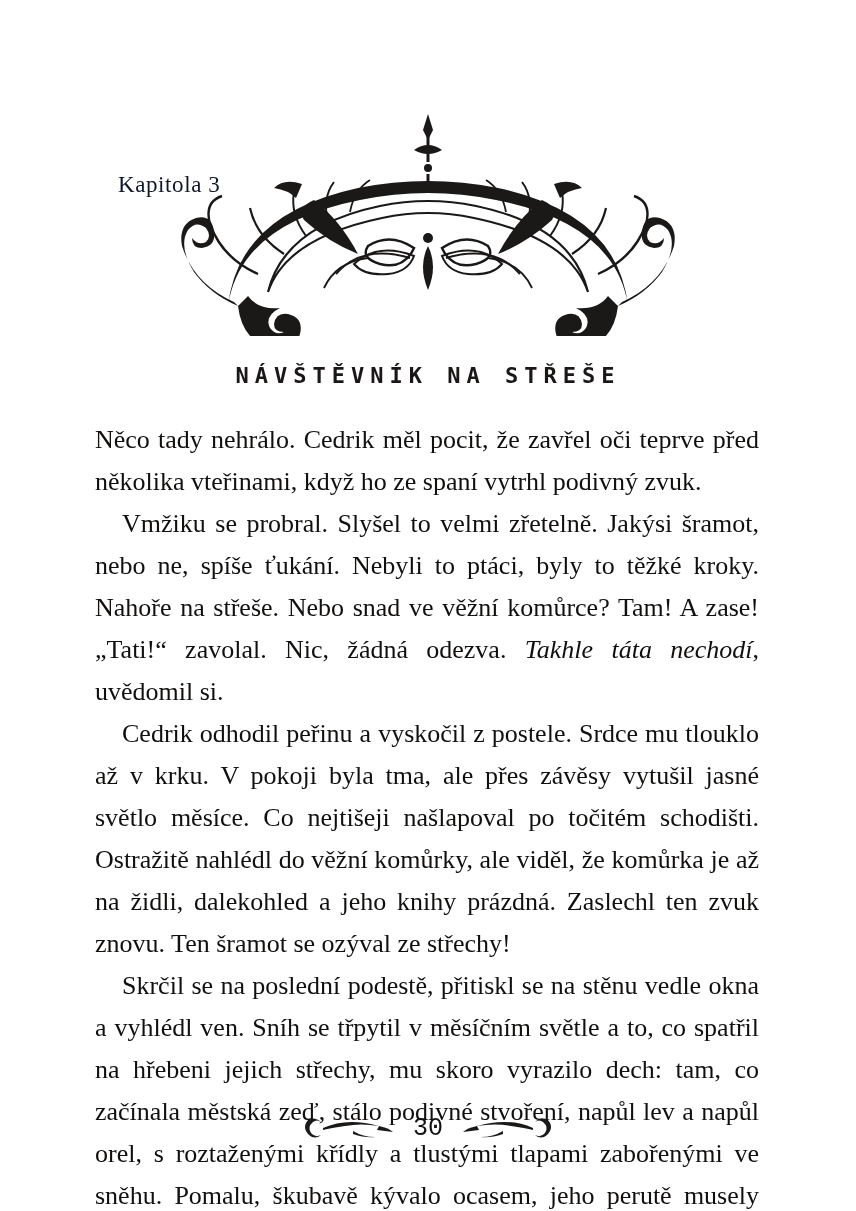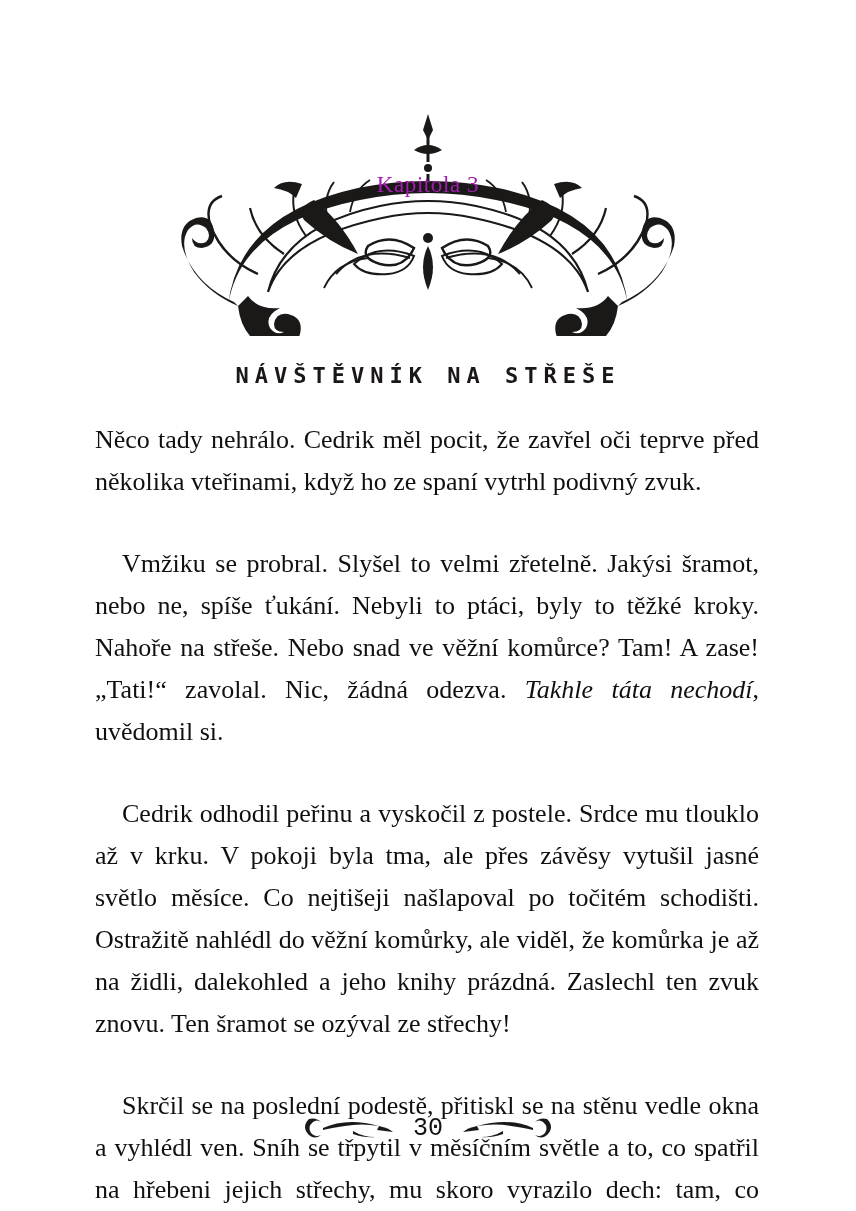--- a/index.html
+++ b/index.html
@@ -35,25 +35,24 @@
   .ornament svg {
     display: block;
     width: 100%;
     height: 100%;
   }
   .chapter-label {
     position: absolute;
     top: 76px;
     left: 0;
     right: 0;
-    text-align: center;
     font-family: "Liberation Serif", serif;
     font-size: 23px;
     letter-spacing: 0.6px;
-    color: #a21caf;
+    color: #0f172a;
   }
 
   
   .chapter-title {
     position: absolute;
     top: 348px;
     left: 0;
     right: 0;
     text-align: center;
     font-family: "DejaVu Sans Mono", monospace;
@@ -73,21 +72,20 @@
     line-height: 42px;
     text-align: justify;
     text-justify: inter-word;
     hyphens: manual;
   }
   .body-text p {
     margin: 0;
   }
   .body-text p.indent {
     text-indent: 27px;
-    margin-top: 40px;
   }
   .body-text em {
     font-style: italic;
   }
 
   
   .footer {
     position: absolute;
     bottom: 68px;
     left: 0;

